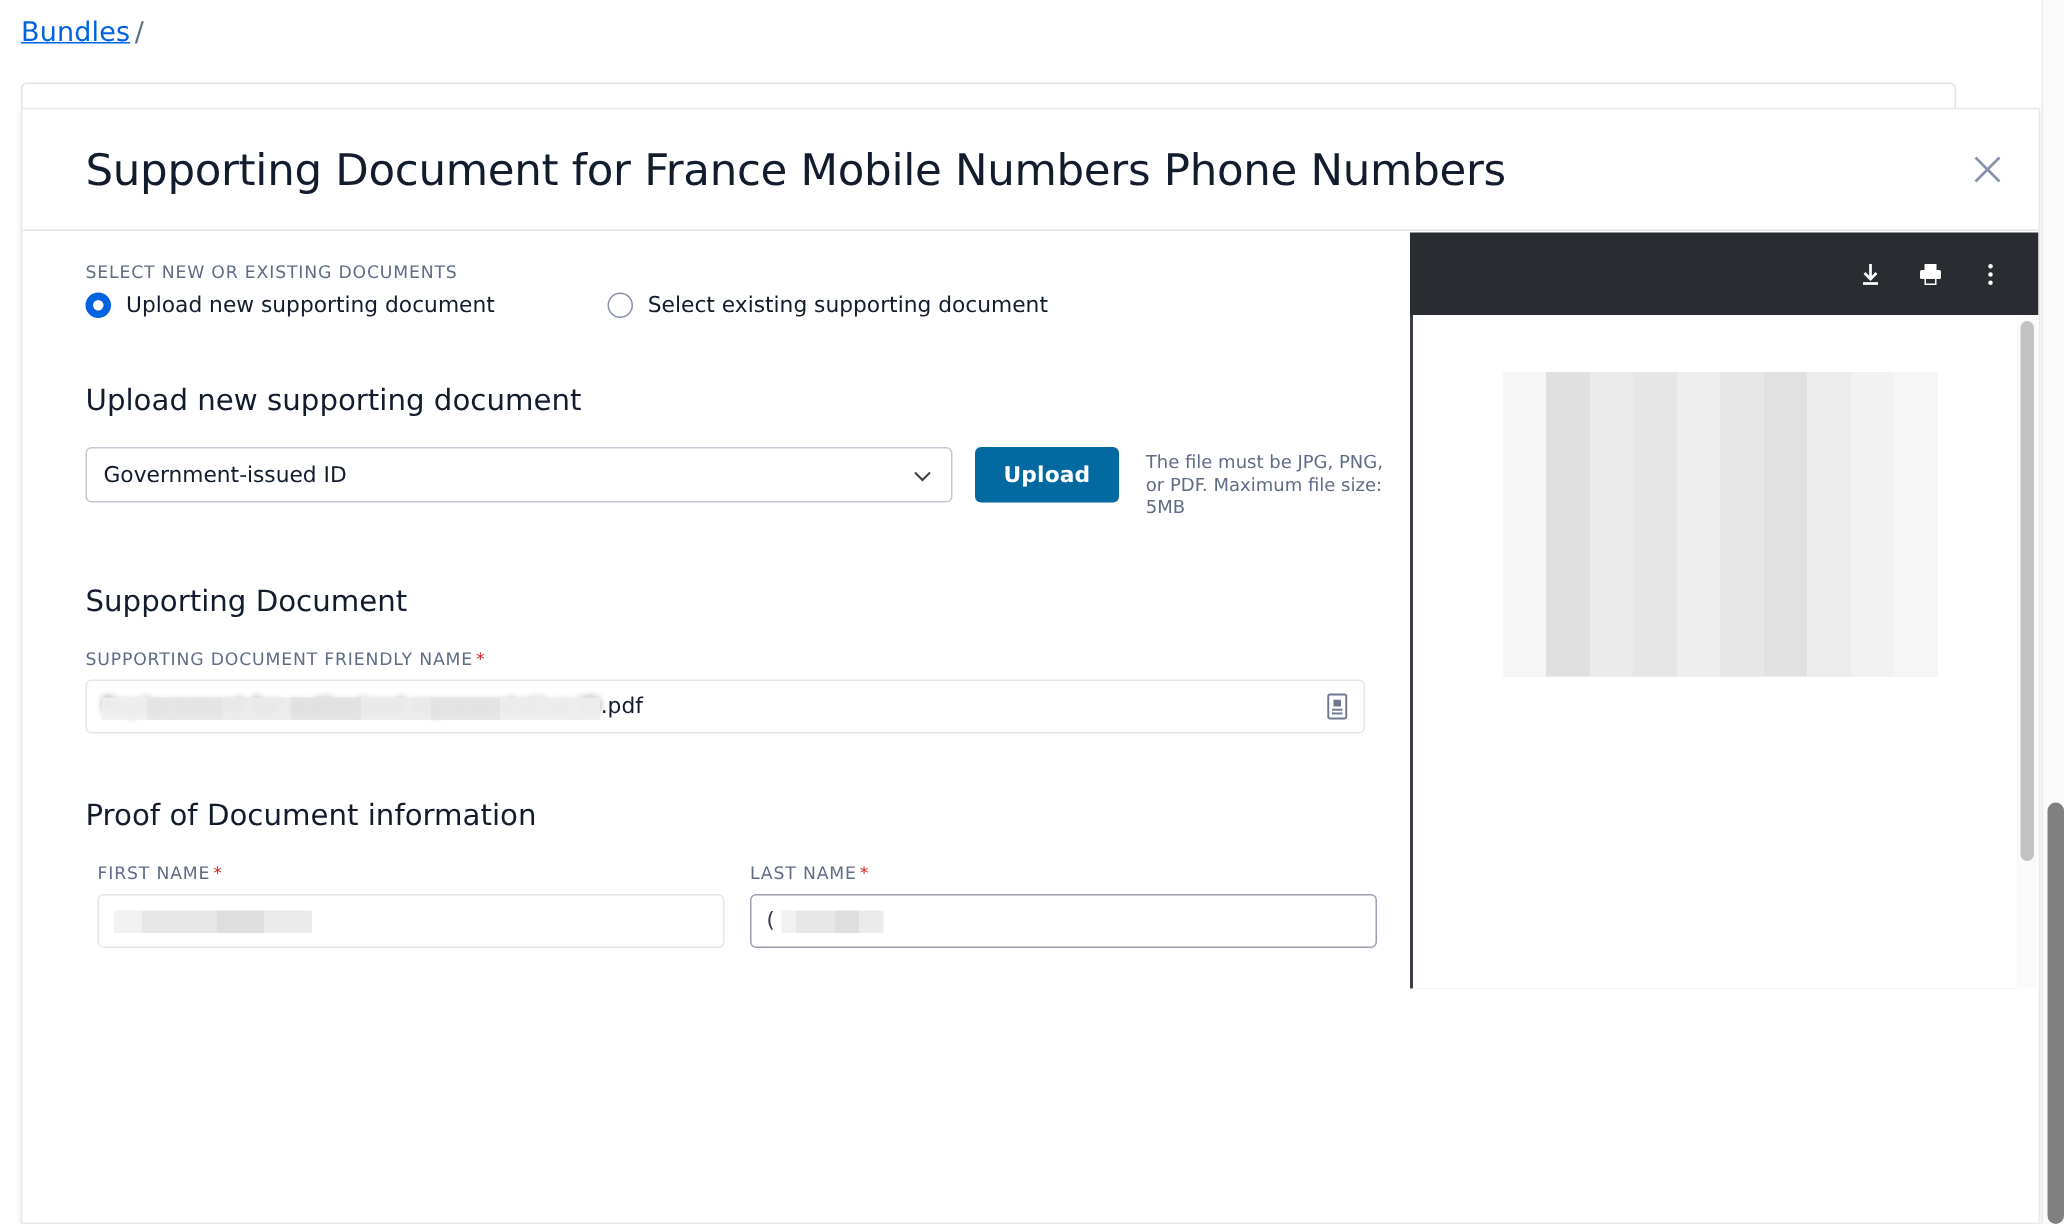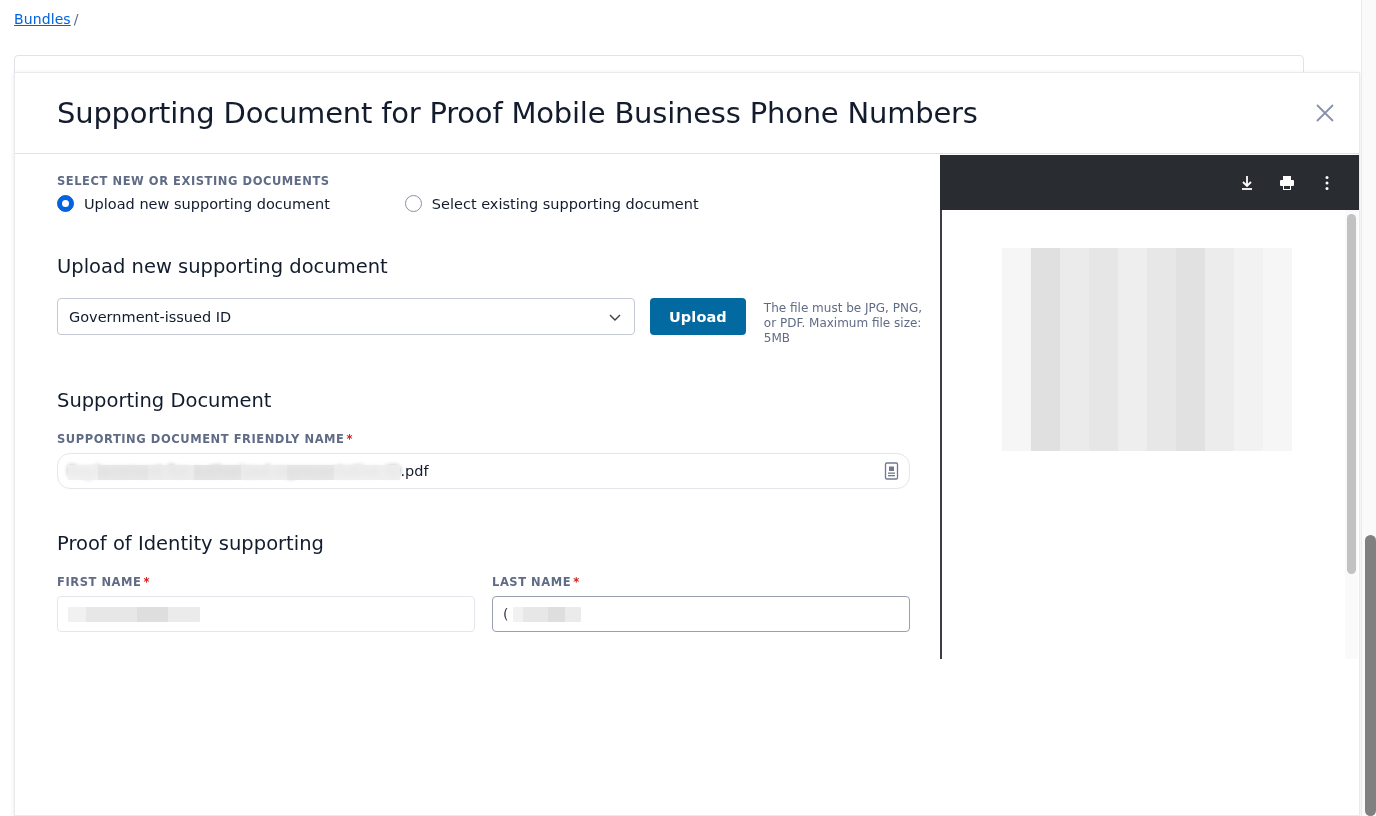--- a/index.html
+++ b/index.html
@@ -17,21 +17,21 @@
   .page-root {
     position: absolute;
     inset: 0;
     background: #ffffff;
   }
 
   .breadcrumb {
     position: absolute;
     left: 14px;
     top: 11px;
-    font-size: 14px;
+    font-size: 18px;
     color: #606b85;
     letter-spacing: 0.1px;
     text-align: center;
   }
   .breadcrumb a {
     color: #0263e0;
     text-decoration: underline;
   }
   .breadcrumb .sep {
     color: #606b85;
@@ -109,21 +109,20 @@
     box-sizing: border-box;
   }
 
   
   .field-label {
     font-size: 11.5px;
     letter-spacing: 0.55px;
     color: #606b85;
     text-transform: uppercase;
     margin-bottom: 7px;
-    font-weight: bold;
   }
   .req {
     color: #d61f1f;
     margin-left: 2px;
   }
 
   .radio-row {
     display: flex;
     align-items: center;
     margin-top: 3px;
@@ -221,21 +220,21 @@
     display: flex;
     align-items: center;
     padding: 0 10px;
     box-sizing: border-box;
     position: relative;
     font-size: 14.5px;
     color: #121c2d;
   }
   .input-box.strong { border-color: #9aa0ae; }
 
-  #friendly-field { width: 853px; border-radius: 13px; }
+  #friendly-field { width: 853px; }
 
   .redacted {
     position: relative;
     display: inline-block;
     white-space: nowrap;
   }
   .redacted > .txt {
     color: #121c2d;
     filter: blur(2.6px);
     opacity: 0.85;
@@ -266,20 +265,21 @@
     width: 15px;
     height: 18px;
     cursor: pointer;
     color: #606b85;
     display: flex;
   }
 
   .names-row {
     display: flex;
     margin-top: 0;
+    justify-content: center;
   }
   .name-field { width: 418px; }
   .name-field + .name-field { margin-left: 17px; }
 
   .blur-block {
     height: 15px;
     border-radius: 1px;
     background:
       linear-gradient(90deg,
         #f1f1f1 0%, #f1f1f1 14%,
@@ -411,21 +411,21 @@
 
   <div class="breadcrumb">
     <a href="#">Bundles</a><span class="sep">/</span>
   </div>
 
   <div class="bg-card"></div>
 
   <div class="modal">
 
     <div class="modal-header">
-      <div class="modal-title">Supporting Document for Proof Mobile Business Phone Numbers</div>
+      <div class="modal-title">Supporting Document for France Mobile Numbers Phone Numbers</div>
       <div class="modal-close">
         <svg width="26" height="26" viewBox="0 0 26 26" aria-hidden="true">
           <path d="M5 5 L21 21 M21 5 L5 21" stroke="#8891aa" stroke-width="1.8" fill="none"></path>
         </svg>
       </div>
     </div>
 
     <div class="modal-body">
 
       <div class="form-col">
@@ -474,21 +474,21 @@
           <span class="doc-icon-btn">
             <svg width="15" height="18" viewBox="0 0 15 18" aria-hidden="true">
               <rect x="1.5" y="1" width="12" height="16" rx="1.2" stroke="#70798f" stroke-width="1.3" fill="none"></rect>
               <rect x="5" y="4.5" width="5" height="4.5" fill="#70798f"></rect>
               <rect x="4" y="10.5" width="7" height="1.3" fill="#70798f"></rect>
               <rect x="4" y="13" width="7" height="1.3" fill="#70798f"></rect>
             </svg>
           </span>
         </div>
 
-        <div class="section-h">Proof of Identity supporting</div>
+        <div class="section-h">Proof of Document information</div>
 
         <div class="names-row">
           <div class="name-field">
             <div class="field-label">
               <span>FIRST NAME</span><span class="req">*</span>
             </div>
             <div class="input-box">
               <span class="blur-block" id="first-blur"></span>
             </div>
           </div>

